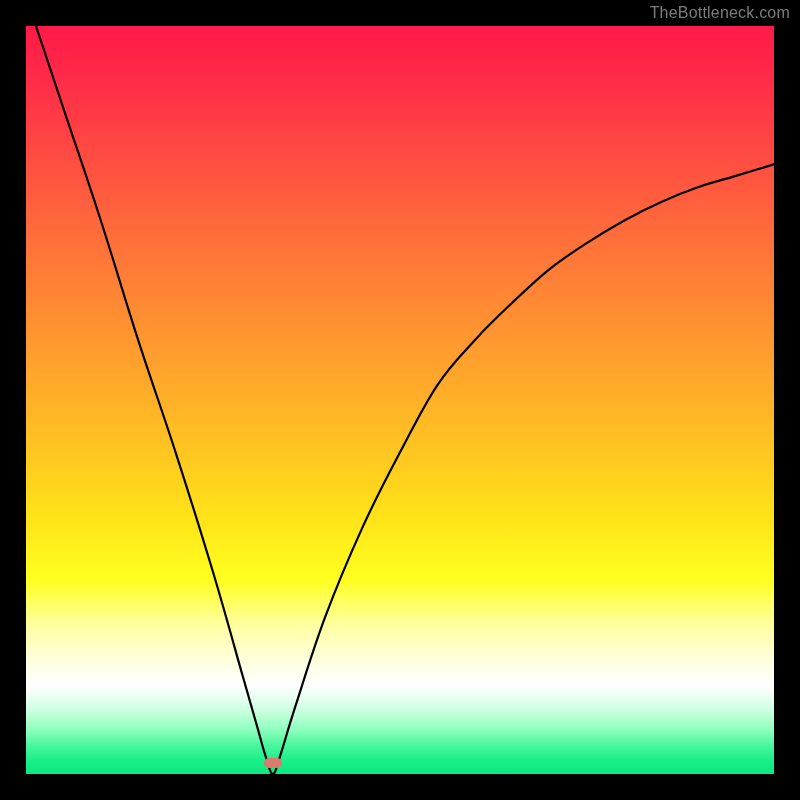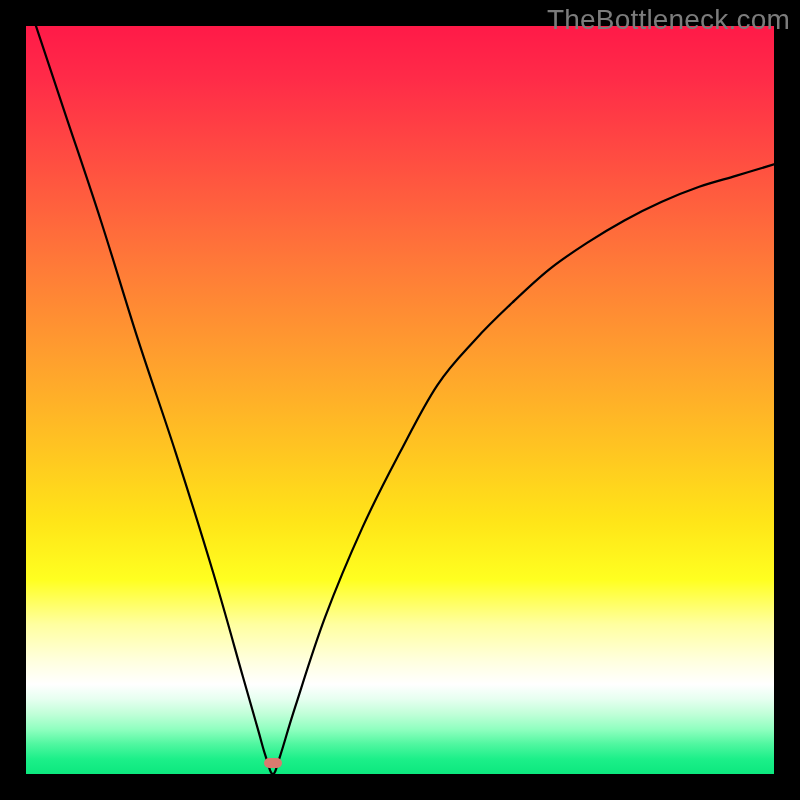--- a/index.html
+++ b/index.html
@@ -52,21 +52,21 @@
     border-radius: 999px;
     background: #d97b6f;
     transform: translate(-50%, -50%);
     pointer-events: none;
   }
   .watermark {
     position: absolute;
     top: 4px;
     right: 10px;
     color: #7c7c7c;
-    font-size: 28px;
+    font-size: 16px;
     font-weight: 400;
     letter-spacing: 0.2px;
   }
 </style>
 </head>
 <body>
 
 <div class="frame">
   <div class="plot">
     <svg class="curve" viewBox="0 0 748 748" preserveAspectRatio="none">

